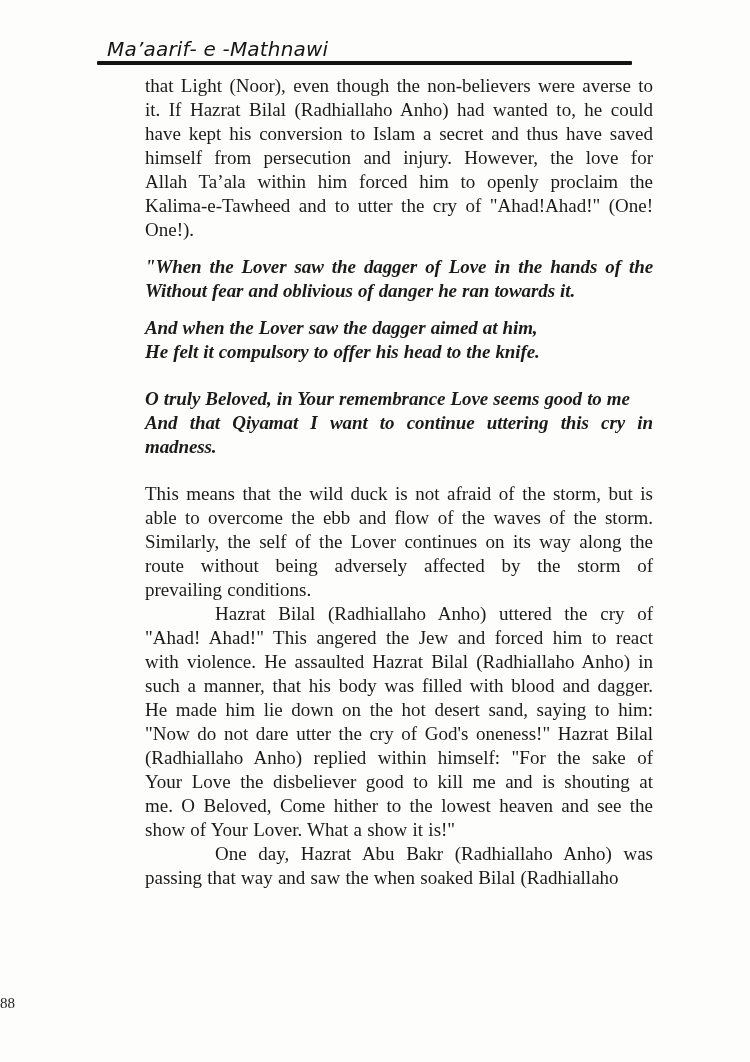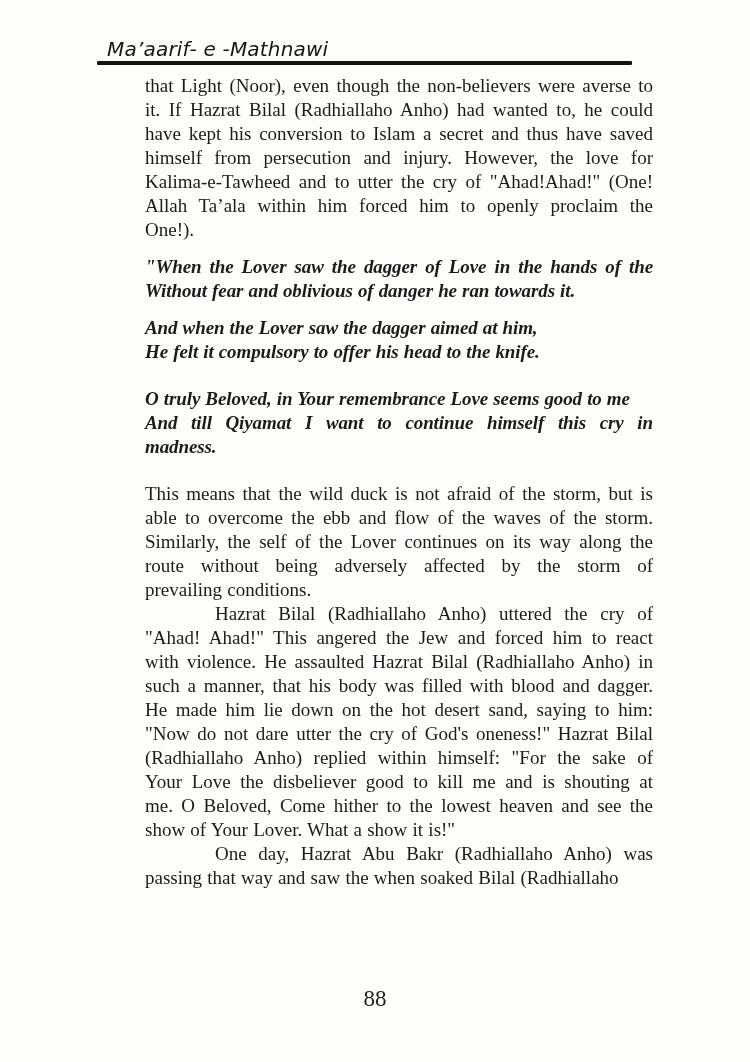--- a/index.html
+++ b/index.html
@@ -60,54 +60,53 @@
     text-align-last: left;
   }
   .line.indent {
     text-indent: 70px;
   }
   .folio {
     position: absolute;
     bottom: 50px;
     left: 0;
     width: 100%;
-    text-align: center;
-    font-size: 23px;
+    font-size: 15px;
     color: #222;
   }
 </style>
 </head>
 <body>
 
 <div class="page">
   <div class="running-head">
     <span class="head-text">Ma’aarif- e -Mathnawi</span>
     <div class="head-rule"></div>
   </div>
   <div class="content">
       <div class="block">
         <div class="line">that Light (Noor), even though the non-believers were averse to</div>
         <div class="line">it. If Hazrat Bilal (Radhiallaho Anho) had wanted to, he could</div>
         <div class="line">have kept his conversion to Islam a secret and thus have saved</div>
         <div class="line">himself from persecution and injury. However, the love for</div>
+        <div class="line">Allah Ta’ala within him forced him to openly proclaim the</div>
         <div class="line">Kalima-e-Tawheed and to utter the cry of "Ahad!Ahad!" (One!</div>
-        <div class="line">Allah Ta’ala within him forced him to openly proclaim the</div>
         <div class="line last">One!).</div>
       </div>
       <div class="block verse">
         <div class="line">"When the Lover saw the dagger of Love in the hands of the</div>
         <div class="line last">Without fear and oblivious of danger he ran towards it.</div>
       </div>
       <div class="block verse">
         <div class="line last">And when the Lover saw the dagger aimed at him,</div>
         <div class="line last">He felt it compulsory to offer his head to the knife.</div>
       </div>
       <div class="block verse gap-large">
         <div class="line last">O truly Beloved, in Your remembrance Love seems good to me</div>
-        <div class="line">And till Qiyamat I want to continue himself this cry in</div>
+        <div class="line">And that Qiyamat I want to continue uttering this cry in</div>
         <div class="line last">madness.</div>
       </div>
       <div class="block gap-large">
         <div class="line">This means that the wild duck is not afraid of the storm, but is</div>
         <div class="line">able to overcome the ebb and flow of the waves of the storm.</div>
         <div class="line">Similarly, the self of the Lover continues on its way along the</div>
         <div class="line">route without being adversely affected by the storm of</div>
         <div class="line last">prevailing conditions.</div>
       </div>
       <div class="block flush">

